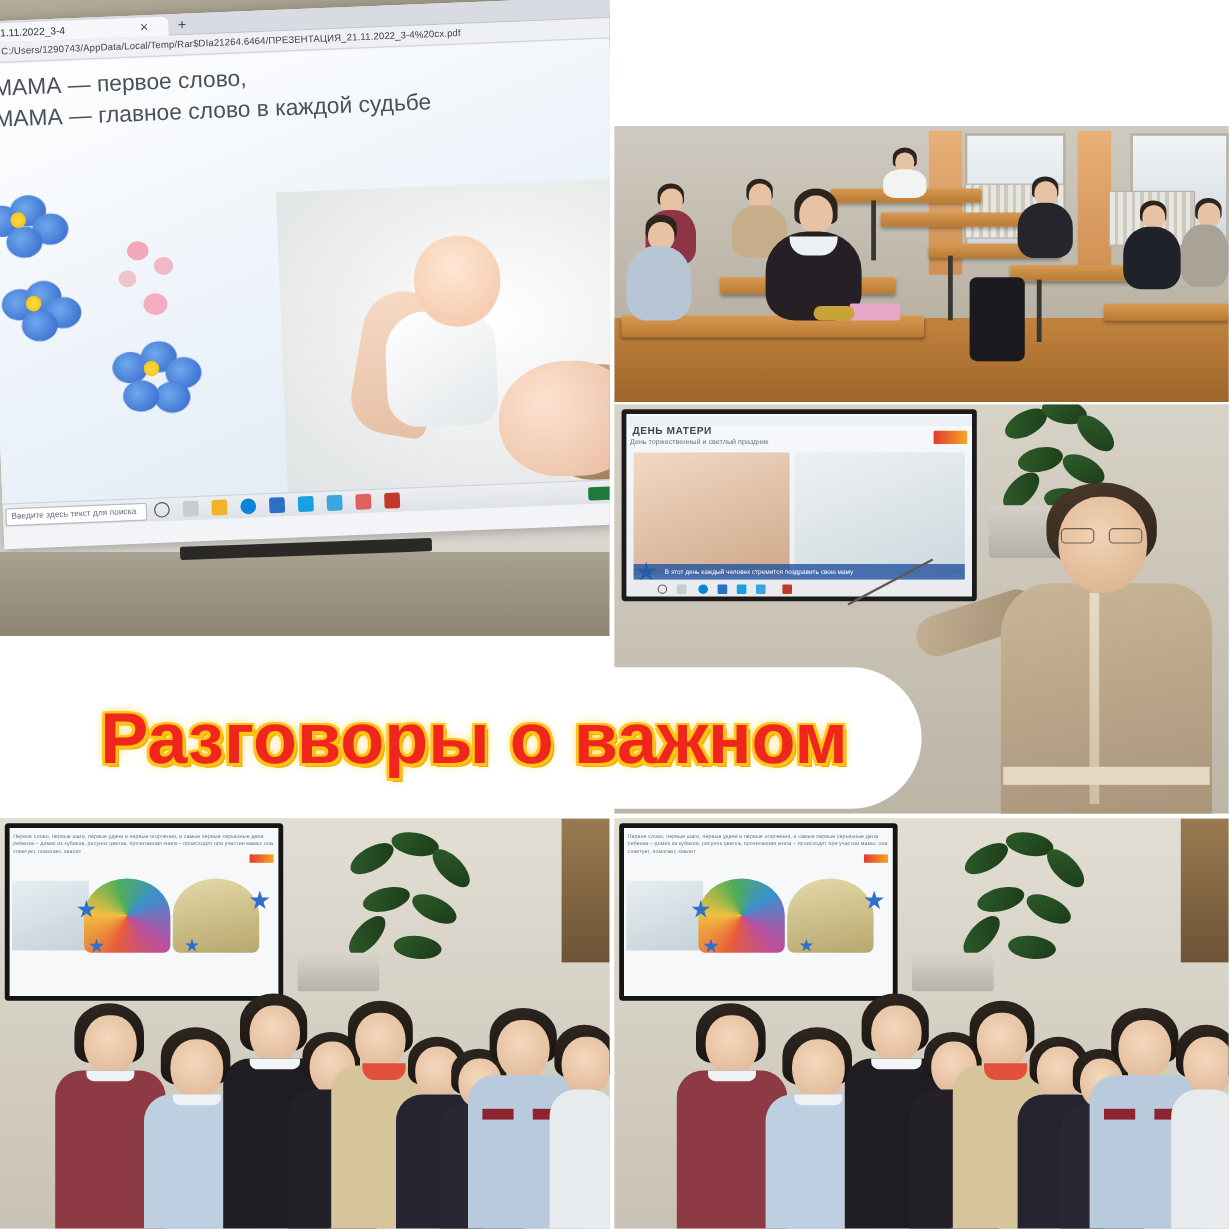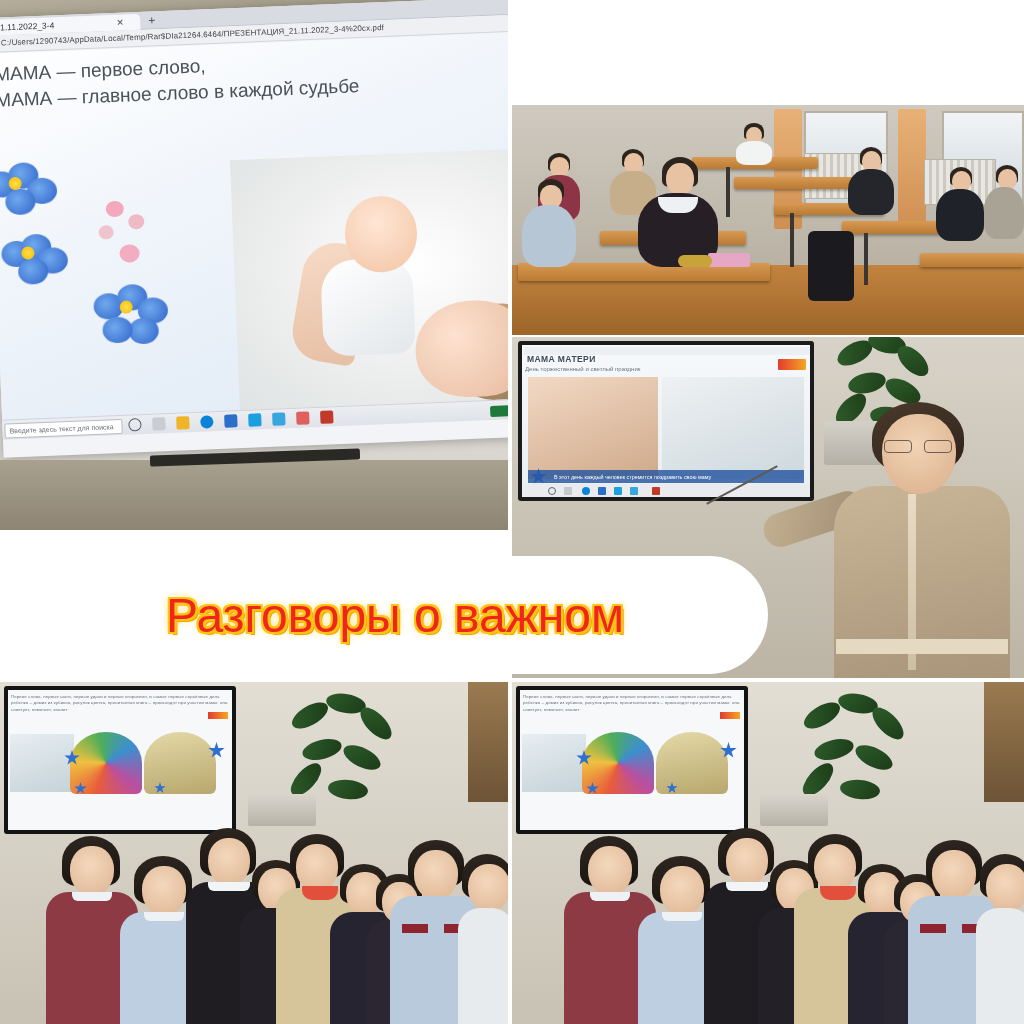--- a/index.html
+++ b/index.html
@@ -193,21 +193,21 @@
       letter-spacing:.3px; white-space:nowrap;
       text-shadow: 0 0 2px #ffb300, 0 0 4px #ffb300, 0 0 7px #ffa000,
                    1px 1px 0 #ffc107, -1px 1px 0 #ffc107, 1px -1px 0 #ffc107, -1px -1px 0 #ffc107; }
   .titleBanner .l1 { font-size:27px; }
   .titleBanner .l2 { font-size:25px; margin-top:2px; }
 
   
   .bottomBanner { position:absolute; left:22px; top:556px; width:746px; height:118px;
       background:#fff; border-radius:60px; display:flex; align-items:center;
       justify-content:center; z-index:40; }
-  .bottomBanner .txt { font-size:48px; font-weight:normal; color:#f0251b;
+  .bottomBanner .txt { font-size:60px; font-weight:bold; color:#f0251b;
       letter-spacing:0px; white-space:nowrap;
       text-shadow: 2px 0 0 #ffc414, -2px 0 0 #ffc414, 0 2px 0 #ffc414, 0 -2px 0 #ffc414,
                    2px 2px 0 #ffc414, -2px 2px 0 #ffc414, 2px -2px 0 #ffc414, -2px -2px 0 #ffc414,
                    3px 3px 0 #f0a800, 0 0 9px #ffca28; }
 </style>
 </head>
 <body>
 
 <div class="collage">
 
@@ -350,21 +350,21 @@
     <div style="position:absolute;left:196px;top:148px;width:42px;height:14px;background:#e5a7c5;border-radius:2px;"></div>
     <div style="position:absolute;left:166px;top:150px;width:34px;height:12px;background:#c8a33a;border-radius:6px;"></div>
   </div>
 
   <div class="tile t3">
     <div class="wall"></div>
 
     <div class="tvframe">
       <div class="tvscr">
         <div class="ribbon"></div>
-        <div class="sTitle">МАМА МАТЕРИ</div>
+        <div class="sTitle">ДЕНЬ МАТЕРИ</div>
         <div class="sSub">День торжественный и светлый праздник</div>
         <div class="logo"></div>
         <div class="photoA"></div>
         <div class="photoB"></div>
         <div class="star"></div>
         <div class="bluebar">В этот день каждый человек стремится поздравить свою маму</div>
         <div class="tvtaskbar">
           <div class="tvtb" style="left:24px;border:1.2px solid #666;border-radius:50%;"></div>
           <div class="tvtb" style="left:40px;background:#c6c9cf;"></div>
           <div class="tvtb" style="left:58px;background:#0a84d8;border-radius:50%;"></div>

